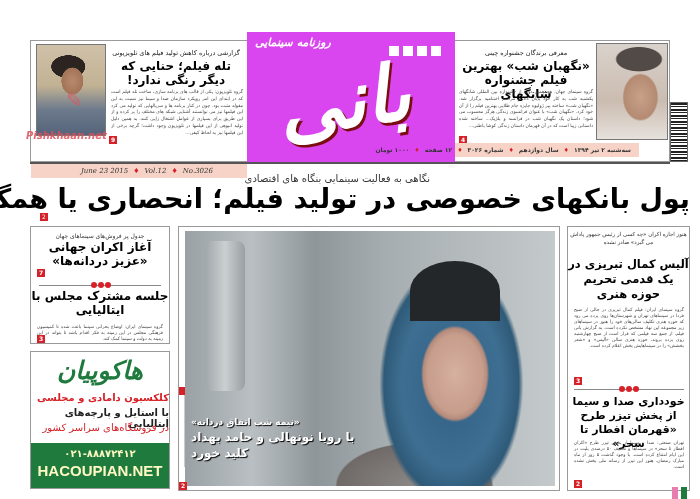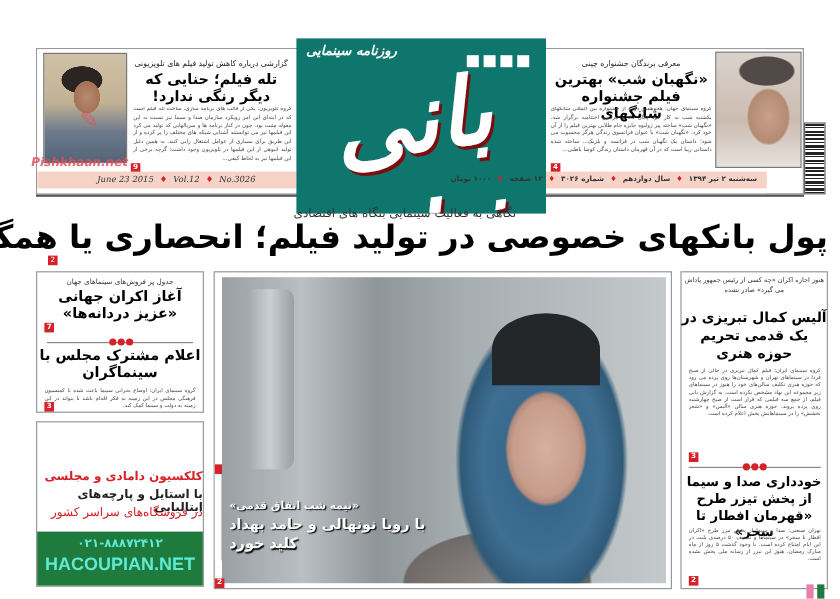--- a/index.html
+++ b/index.html
@@ -29,26 +29,26 @@
     .photo-old-man { left: 596px; top: 43px; width: 72px; height: 97px;
       background:
         radial-gradient(ellipse 30px 40px at 62% 56%, #c8a18a 0%, #b48a72 55%, transparent 60%),
         radial-gradient(ellipse 34px 18px at 60% 16%, #514a46 0%, #514a46 65%, transparent 70%),
         linear-gradient(180deg, #d9d2cc 0%, #cbbcb0 60%, #e6e1dc 100%); }
 
     .watermark { position: absolute; left: 26px; top: 130px; font-size: 10px; font-weight: bold; font-style: italic; color: #e0505a; opacity: 0.85; white-space: nowrap; }
     .watermark-glyph { position: absolute; left: 66px; top: 88px; font-size: 20px; color: #e0505a; opacity: 0.7; }
 
     .dateline { position: absolute; top: 143px; height: 14px; background: #f6d3c6; font-size: 7px; line-height: 14px; white-space: nowrap; color: #333; }
-    .dateline-left { left: 31px; width: 216px; padding-left: 50px; font-family: "DejaVu Serif", serif; font-style: italic; }
+    .dateline-left { left: 31px; width: 216px; padding-left: 50px; font-family: "DejaVu Serif", serif; font-style: italic; margin-top: 21px; }
     .dateline-right { left: 455px; width: 184px; direction: rtl; padding-right: 8px; font-weight: bold; font-size: 6px; }
     .dateline .sep { color: #d62128; margin: 0 5px; }
 
     
-    .masthead { left: 247px; top: 32px; width: 208px; height: 146px; background: #0f766e; overflow: hidden; }
+    .masthead { left: 247px; top: 32px; width: 208px; height: 130px; background: #d946ef; overflow: hidden; }
     .masthead .tagline { position: absolute; left: 8px; top: 4px; font-size: 11px; font-weight: bold; color: #fff; direction: rtl; font-style: italic; }
     .masthead .logo-text { position: absolute; left: 0; top: 18px; width: 208px; text-align: center; font-size: 78px; line-height: 100px; font-weight: bold; color: #fff; font-style: italic; direction: rtl; letter-spacing: -4px; text-shadow: 2px 3px 0 #7b0d10; transform: rotate(-8deg); }
     .masthead .squares { position: absolute; right: 14px; top: 14px; display: flex; gap: 4px; }
     .masthead .squares span { display: block; width: 10px; height: 10px; background: #fff; }
 
     
     .barcode { left: 670px; top: 102px; width: 18px; height: 60px; background: repeating-linear-gradient(180deg, #222 0 2px, #fff 2px 3px, #222 3px 4px, #fff 4px 6px); border: 1px solid #666; }
 
     
     .subkicker { right: 270px; top: 173px; font-size: 10px; color: #333; direction: rtl; white-space: nowrap; }
@@ -64,21 +64,21 @@
     .dots-divider { position: absolute; left: 8px; width: 122px; height: 1px; background: #888; }
     .dots-divider span { position: absolute; top: -3px; width: 6px; height: 6px; border-radius: 50%; background: #d62128; }
     .pg { position: absolute; width: 8px; height: 8px; background: #d62128; color: #fff; font-size: 6px; text-align: center; line-height: 8px; font-weight: bold; }
 
     
     .ad { left: 30px; top: 351px; width: 140px; height: 138px; border: 1px solid #999; background: #fff; }
     .ad .brand { position: absolute; top: 4px; left: 0; width: 138px; text-align: center; font-size: 25px; font-weight: bold; font-style: italic; color: #1f7a3e; direction: rtl; }
     .ad .l1 { position: absolute; top: 40px; left: 0; width: 138px; text-align: right; font-size: 10px; font-weight: bold; color: #d62128; direction: rtl; }
     .ad .l2 { position: absolute; top: 55px; left: 0; width: 138px; text-align: right; font-size: 10px; font-weight: bold; color: #222; direction: rtl; }
     .ad .l3 { position: absolute; top: 70px; left: 0; width: 138px; text-align: right; font-size: 10px; font-weight: normal; color: #d62128; direction: rtl; }
-    .ad .green { position: absolute; left: 0; top: 91px; width: 138px; height: 45px; background: #1f7a3e; color: #5eead4; text-align: center; }
+    .ad .green { position: absolute; left: 0; top: 91px; width: 138px; height: 45px; background: #1f7a3e; color: #fef9c3; text-align: center; }
     .ad .phone { display: block; margin-top: 5px; font-size: 10px; font-weight: bold; letter-spacing: 0.5px; }
     .ad .url { display: block; margin-top: 3px; font-family: "Liberation Sans", sans-serif; font-size: 15px; font-weight: bold; }
 
     
     .center-photo { left: 178px; top: 226px; width: 382px; height: 265px; border: 1px solid #999; background: #fff; }
     .center-photo .img { position: absolute; left: 6px; top: 4px; width: 370px; height: 255px; overflow: hidden;
       background:
         radial-gradient(ellipse 55px 78px at 73% 56%, #d6b0a0 0%, #c79d8c 50%, #b58b7c 58%, transparent 62%),
         radial-gradient(ellipse 90px 150px at 72% 60%, #2f5f82 0%, #3e6f92 55%, #2f5a78 75%, transparent 80%),
         radial-gradient(ellipse 110px 60px at 62% 100%, #8c8886 0%, #6f6a68 70%, transparent 72%),
@@ -153,45 +153,46 @@
 
 <div class="abs left-col">
   <div class="kicker">جدول پر فروش‌های سینماهای جهان</div>
   <div class="hl1">آغاز اکران جهانی «عزیز دردانه‌ها»</div>
   <div class="pg" style="left:6px; top:42px;">7</div>
   <div class="dots-divider" style="top:58px;">
     <span style="left:52px;"></span>
       <span style="left:59px;"></span>
       <span style="left:66px;"></span>
   </div>
-  <div class="hl2">اعلام مشترک مجلس با سینماگران</div>
+  <div class="hl2">جلسه مشترک مجلس با ایتالیایی</div>
   <div class="body">گروه سینمای ایران: اوضاع بحرانی سینما باعث شده تا کمیسیون فرهنگی مجلس در این زمینه به فکر اقدام باشد تا بتواند در این زمینه به دولت و سینما کمک کند.</div>
   <div class="pg" style="left:6px; top:108px;">3</div>
 </div>
 
 <div class="abs ad">
+  <div class="brand">هاکوپیان</div>
   <div class="l1">کلکسیون دامادی و مجلسی</div>
   <div class="l2">با استایل و پارچه‌های ایتالیایی</div>
   <div class="l3">در فروشگاه‌های سراسر کشور</div>
   <div class="green">
     <span class="phone">۰۲۱-۸۸۸۷۲۴۱۲</span>
     <span class="url">HACOUPIAN.NET</span>
   </div>
 </div>
 
 <div class="abs center-photo">
   <div class="img">
     <div class="bottle"></div>
     <div class="hair"></div>
   </div>
   <div class="side-strip">
       <span></span>
     </div>
   <div class="caption">
-    <span class="c1">«نیمه شب اتفاق قدمی»</span>
+    <span class="c1">«نیمه شب اتفاق دردانه»</span>
     <span class="c2">با رویا نونهالی و حامد بهداد</span>
     <span class="c3">کلید خورد</span>
   </div>
   <div class="pg" style="left:0px; top:255px;">2</div>
 </div>
 
 <div class="abs right-col">
   <div class="kicker">هنوز اجازه اکران «چه کسی از رئیس جمهور پاداش می گیرد» صادر نشده</div>
   <div class="hl1">آلیس کمال تبریزی در یک قدمی تحریم حوزه هنری</div>
   <div class="body1">گروه سینمای ایران: فیلم کمال تبریزی در حالی از صبح فردا در سینماهای تهران و شهرستان‌ها روی پرده می رود که حوزه هنری تکلیف سالن‌های خود را هنوز در سینماهای زیر مجموعه این نهاد مشخص نکرده است. به گزارش بانی فیلم، از جمع سه فیلمی که قرار است از صبح چهارشنبه روی پرده بروند، حوزه هنری سالن «آلیس» و «شعر بخشش» را در سینماهایش پخش اعلام کرده است.</div>

